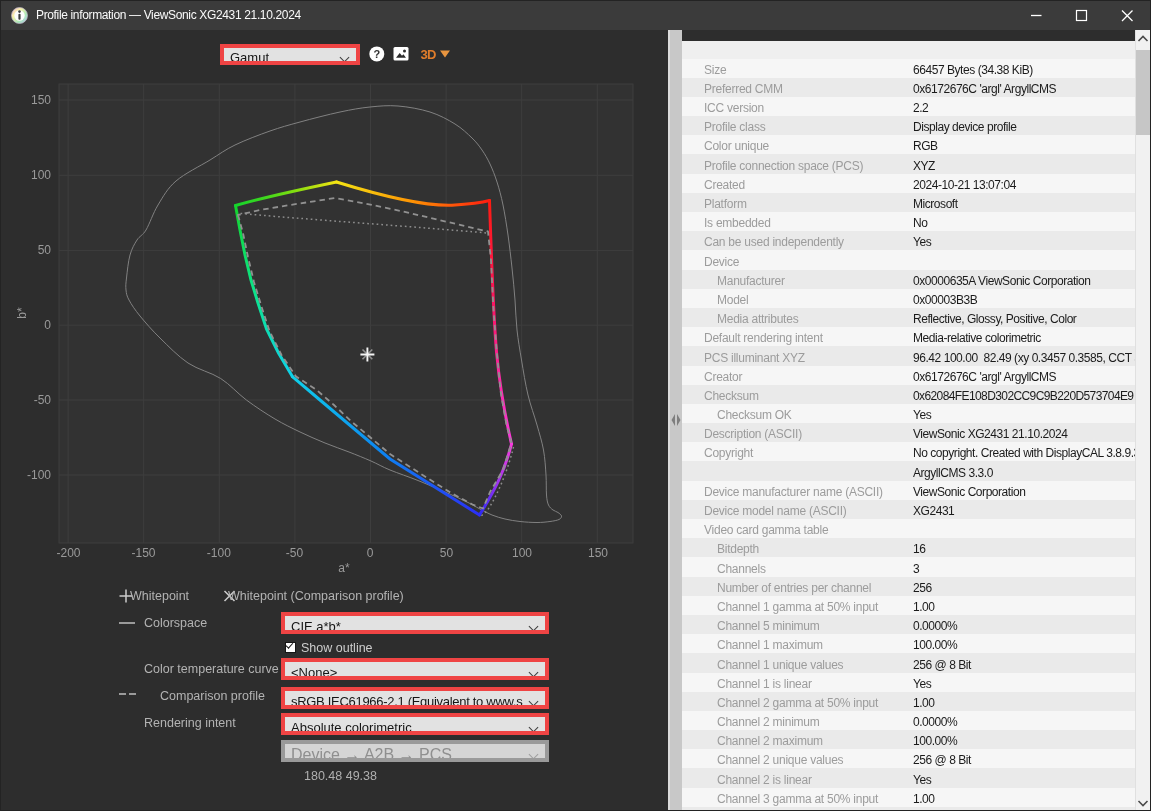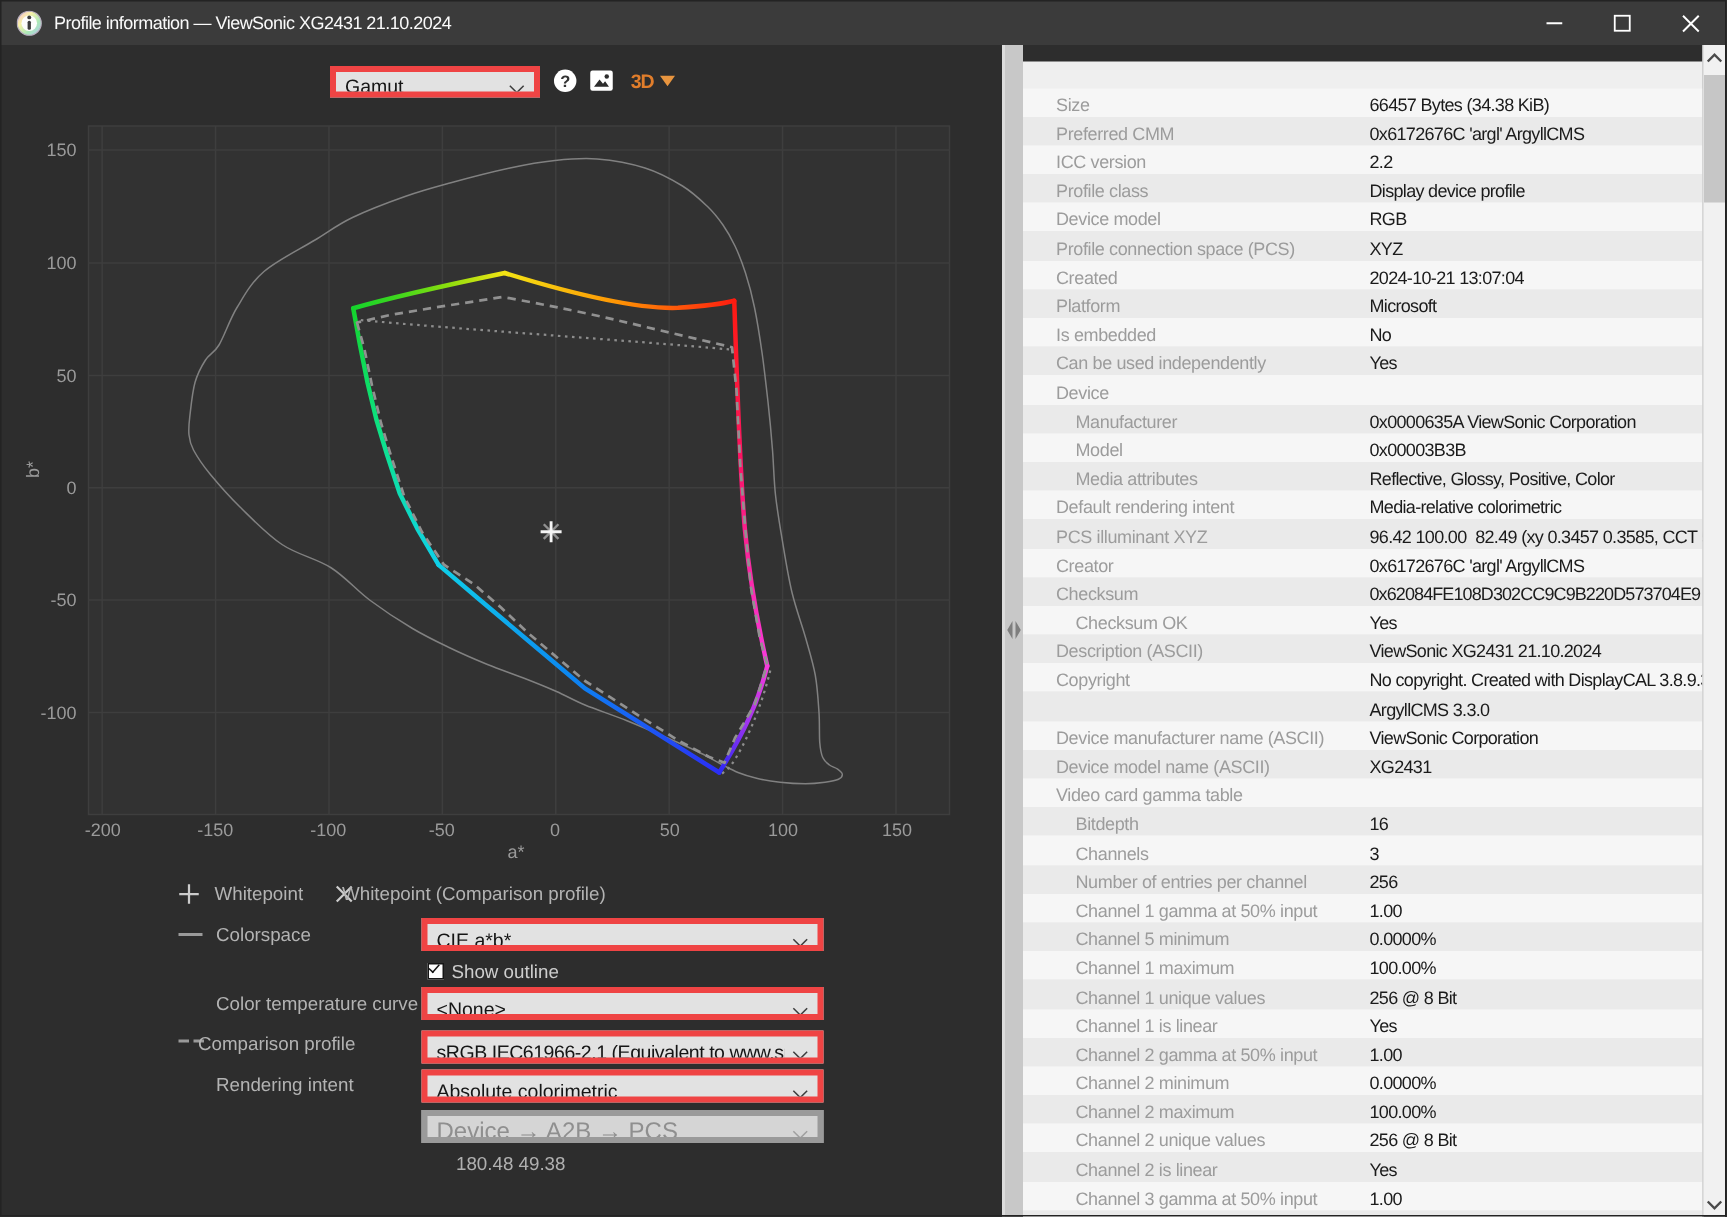--- a/index.html
+++ b/index.html
@@ -162,42 +162,42 @@
  <rect x="24.5" y="1" width="15" height="13.5" rx="1.5" fill="#ffffff"></rect>
  <circle cx="35.5" cy="5" r="1.5" fill="#2d2d2d"></circle>
  <path d="M27 11.8 L30.7 7 33 9.8 34.4 8.2 37 11.8 Z" fill="#2d2d2d"></path>
  <text x="51.5" y="12.5" font-size="13" font-weight="bold" fill="#e07d2b" font-family="Liberation Sans" letter-spacing="-0.8">3D</text>
  <path d="M71 4.5 L81 4.5 76 11.5 Z" fill="#e8953f"></path>
 </svg>
 
 <svg class="abs" style="left:117px;top:587px" width="24" height="18" viewBox="0 0 24 18">
  <path d="M9 2.5 V15.5 M2.5 9 H15.5" stroke="#cccccc" stroke-width="1.5"></path>
 </svg>
-<div class="lbl abs" style="left:143px;top:589px;">Whitepoint</div>
+<div class="lbl abs" style="left:130px;top:589px;">Whitepoint</div>
 <svg class="abs" style="left:220px;top:587px" width="20" height="18" viewBox="0 0 20 18">
  <path d="M4.5 4 L14.5 14 M14.5 4 L4.5 14" stroke="#cccccc" stroke-width="1.5"></path>
 </svg>
 <div class="lbl abs" style="left:228px;top:589px;">Whitepoint (Comparison profile)</div>
 
 <div class="abs" style="left:119px;top:621.5px;width:16px;height:2px;background:#9a9a9a"></div>
 <div class="lbl abs" style="left:144px;top:616px;">Colorspace</div>
 <div class="combo ddl abs" style="top:611.5px;">
     <span class="txt">CIE a*b*</span>
     <span class="chev" style="top:7px"></span>
   </div>
 <div id="chk" class="abs"></div>
 <div class="lbl abs" style="left:301px;top:641px;color:#cdcdcd">Show outline</div>
 <div class="lbl abs" style="left:144px;top:662px;">Color temperature curve</div>
 <div class="combo ddl abs" style="top:658px;">
     <span class="txt">&lt;None&gt;</span>
     <span class="chev" style="top:7px"></span>
   </div>
 <div class="abs" style="left:119px;top:692.5px;width:7px;height:2px;background:#9a9a9a"></div>
 <div class="abs" style="left:129px;top:692.5px;width:7px;height:2px;background:#9a9a9a"></div>
-<div class="lbl abs" style="left:132px;top:689px;">Comparison profile</div>
+<div class="lbl abs" style="left:160px;top:689px;">Comparison profile</div>
 <div class="combo ddl abs" style="top:686.5px;">
     <span class="txt" style="letter-spacing:-0.3px">sRGB IEC61966-2.1 (Equivalent to www.srgb.co</span>
     <span class="chev" style="top:7px"></span>
   </div>
 <div class="lbl abs" style="left:144px;top:716px;">Rendering intent</div>
 <div class="combo ddl abs" style="top:712.5px;">
     <span class="txt">Absolute colorimetric</span>
     <span class="chev" style="top:7px"></span>
   </div>
 <div class="combo ddl disabled abs" style="top:740px;">
@@ -223,21 +223,21 @@
       </div>
   <div class="row">
         <span class="l">ICC version</span>
         <span class="v">2.2</span>
       </div>
   <div class="row">
         <span class="l">Profile class</span>
         <span class="v">Display device profile</span>
       </div>
   <div class="row">
-        <span class="l">Device model</span>
+        <span class="l">Color unique</span>
         <span class="v">RGB</span>
       </div>
   <div class="row">
         <span class="l">Profile connection space (PCS)</span>
         <span class="v">XYZ</span>
       </div>
   <div class="row">
         <span class="l">Created</span>
         <span class="v">2024-10-21 13:07:04</span>
       </div>

